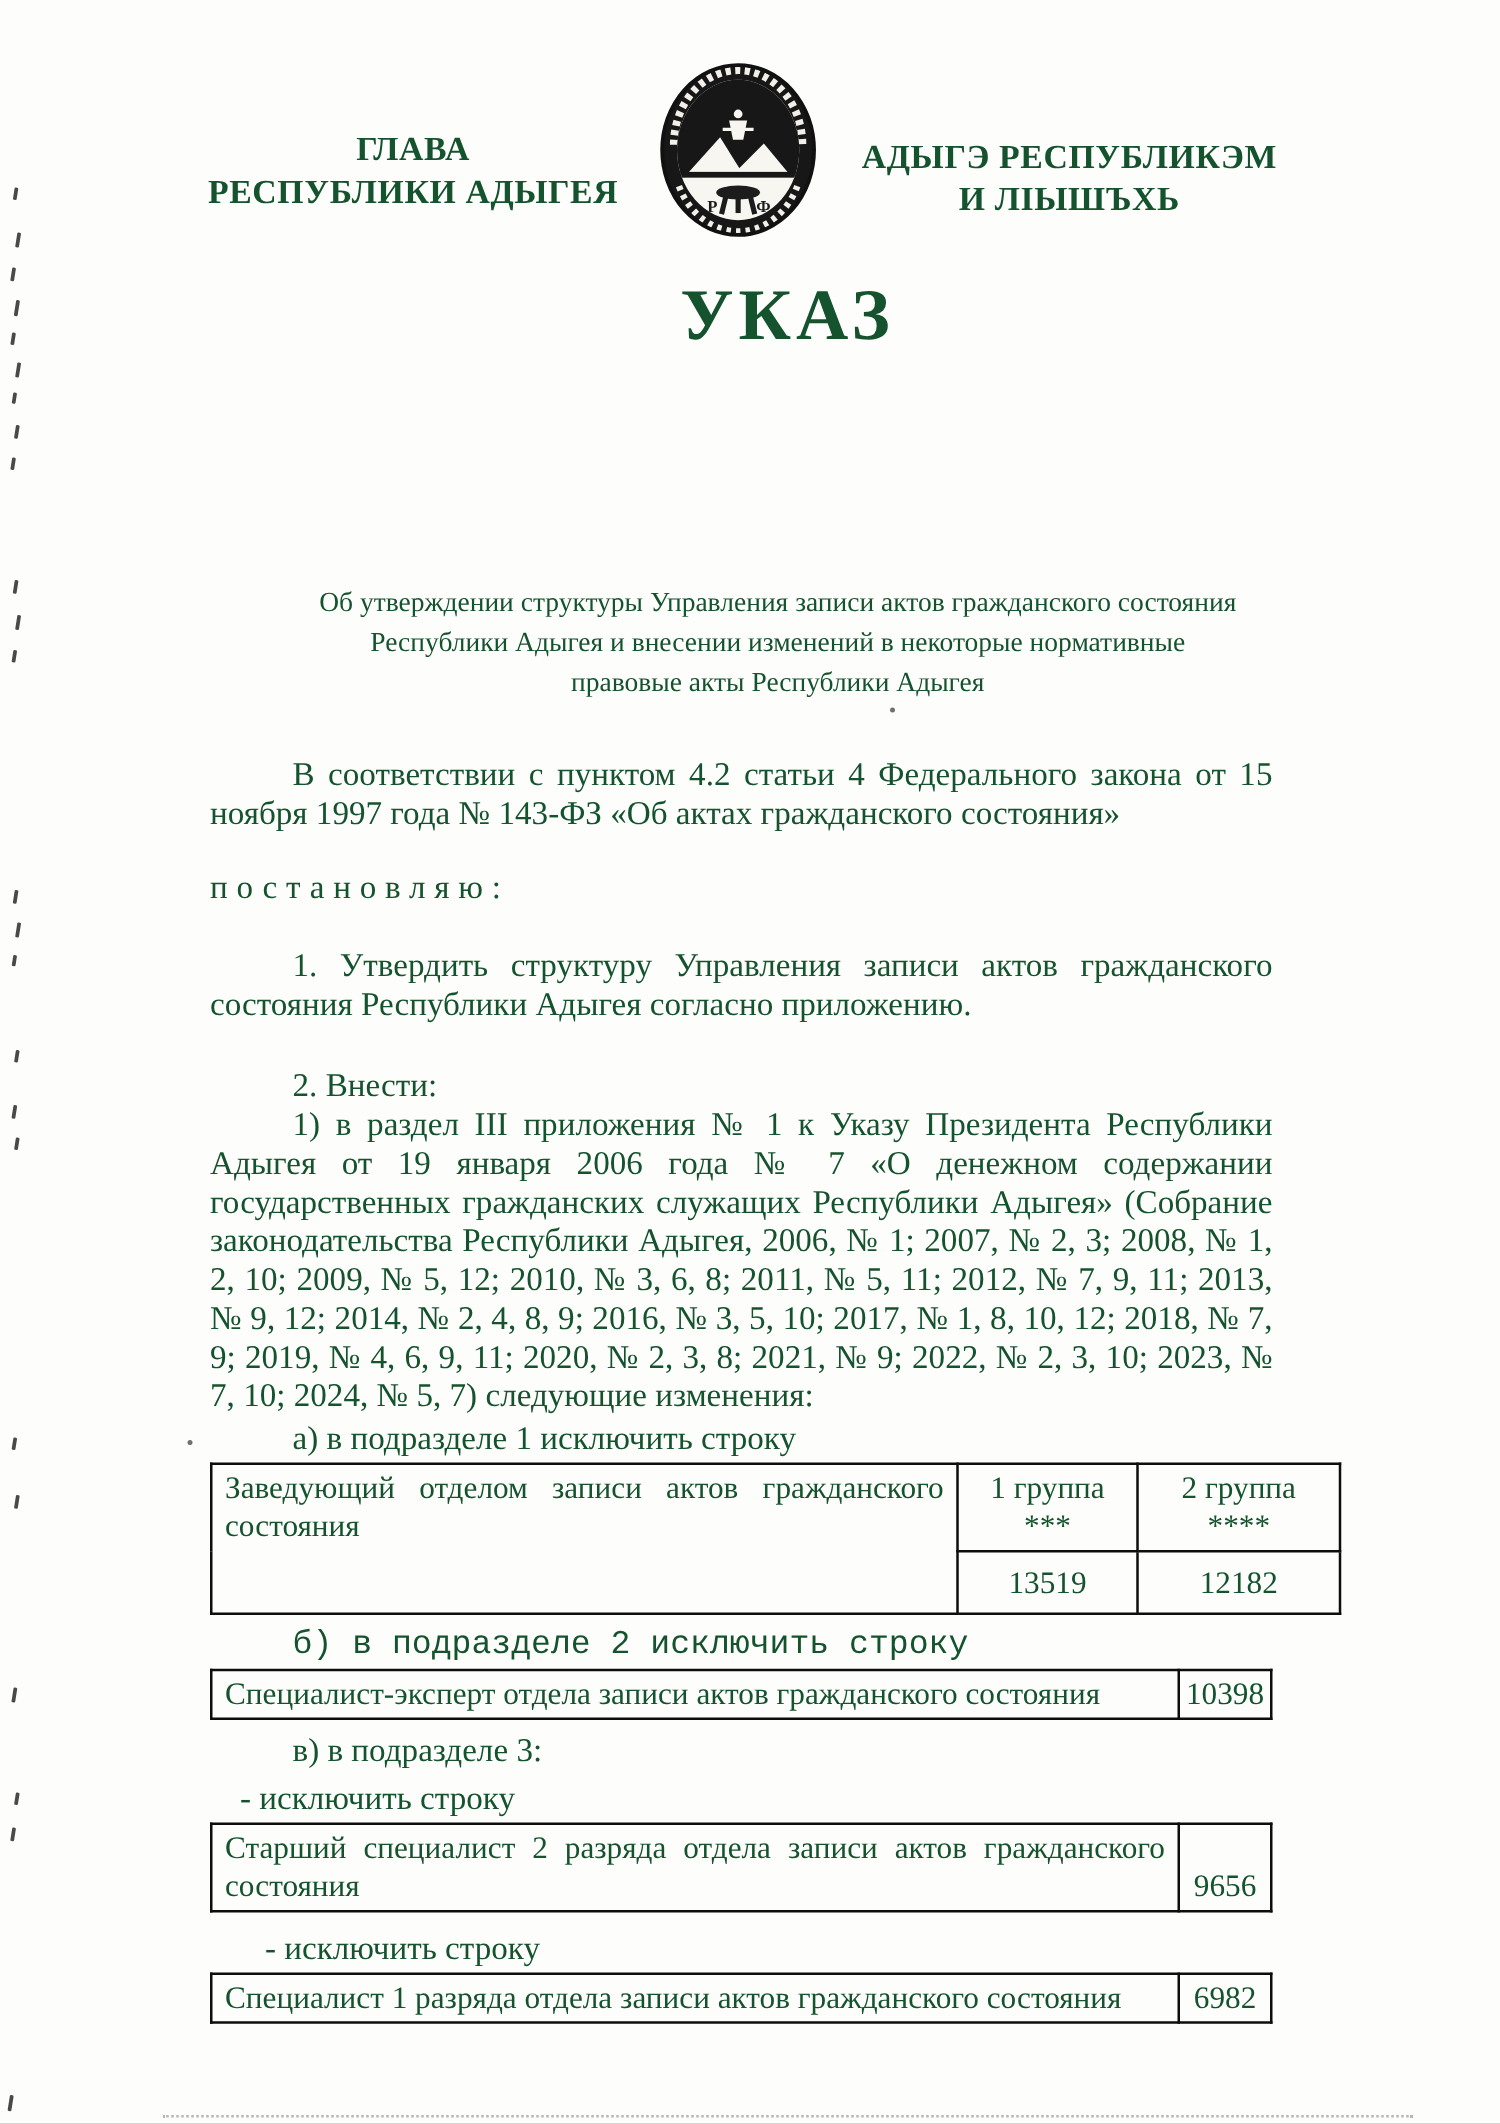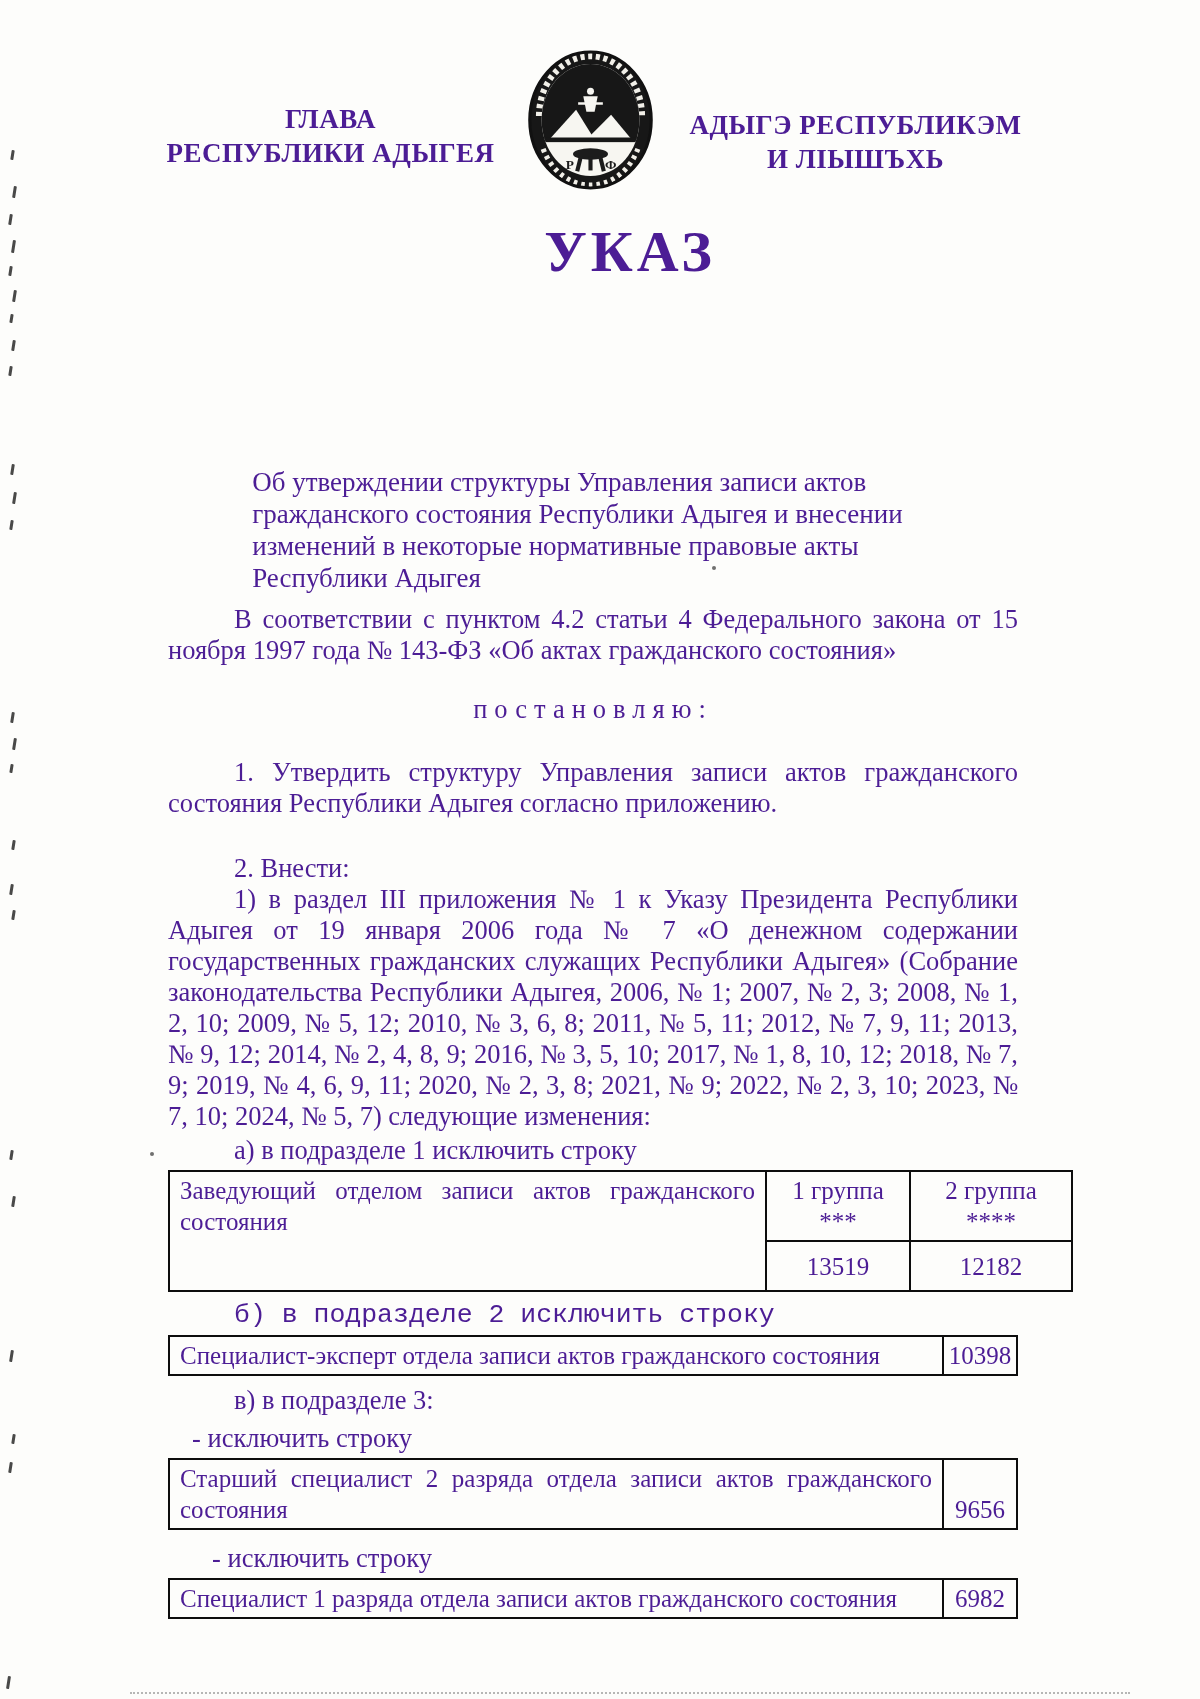--- a/index.html
+++ b/index.html
@@ -1,45 +1,45 @@
 <!DOCTYPE html>
 <html lang="ru"><head>
 <meta charset="utf-8">
 <style>
   html,body { margin:0; padding:0; background:#9a9a9a; }
   .page {
     position:relative; width:1200px; height:1699px; margin:0 auto;
-    background:#fdfdfb; overflow:hidden; color:#4c1d95;
+    background:#fdfdfb; overflow:hidden; color:#14532d;
     font-family:"Liberation Serif","DejaVu Serif",serif;
   }
   
   .lh-left, .lh-right {
     position:absolute; text-align:center; font-weight:700;
     font-size:27px; line-height:34px; letter-spacing:0.5px;
   }
   .lh-left  { left:158px;  top:102px; width:345px; }
   .lh-right { left:688px; top:108px; width:335px; }
   .emblem { position:absolute; left:524px; top:50px; width:133px; height:140px; }
   
   .ukaz {
     position:absolute; top:218px; left:0; width:100%; text-align:center;
     font-size:58px; font-weight:700; letter-spacing:4px; transform:translateX(30px);
   }
   
   .subject {
     position:absolute; top:466px; left:50%; transform:translateX(-47%);
-    width:740px; text-align:left; font-size:27px; line-height:32px;
+    width:740px; text-align:center; font-size:22px; line-height:32px;
   }
   
   .doc-flow {
     position:absolute; top:604px; left:168px; width:850px;
     font-size:26.5px; line-height:31px;
   }
   .para { text-align:justify; text-indent:66px; margin:0; }
-  .decree { text-align:center; letter-spacing:7px; margin:28px 0 0 0; }
+  .decree { text-align:left; letter-spacing:7px; margin:28px 0 0 0; }
   .m-top1 { margin-top:32px; }
   .m-top2 { margin-top:34px; }
   .sub-label { margin:3px 0 2px 0; text-indent:66px; }
   .dash-label-1 { margin:7px 0 3px 24px; }
   .dash-label-2 { margin:13px 0 3px 44px; }
   
   table { border-collapse:collapse; width:100%; table-layout:fixed;
           font-size:25px; line-height:31px; margin-top:4px; }
   td { border:2.5px solid #0d0d0d; padding:3px 10px; }
   .t-group .pos   { width:575px; text-align:justify; vertical-align:top; }

